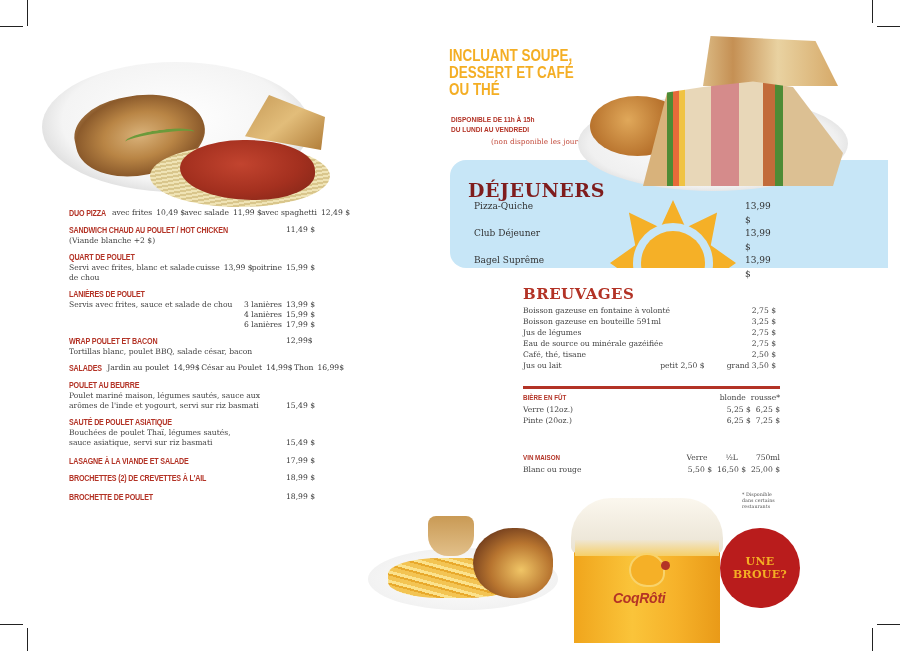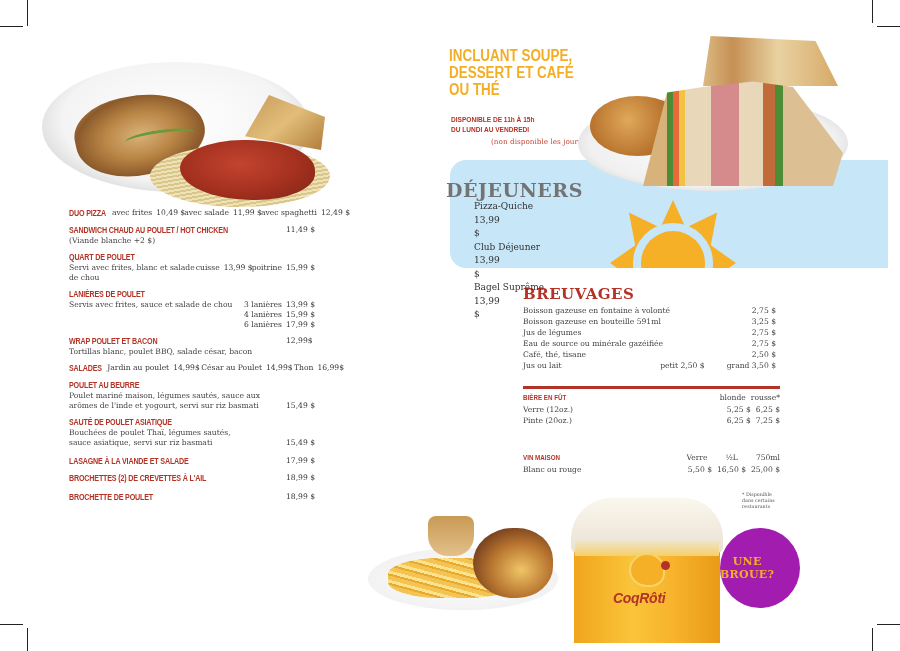--- a/index.html
+++ b/index.html
@@ -54,23 +54,23 @@
   .sw-front { position: absolute; left: 65px; top: 40px; width: 200px; height: 110px;
               background: linear-gradient(90deg, #d8b27b 0 12%, #4e8b35 12% 15%, #e76b3a 15% 18%, #f0c343 18% 21%, #e8d7b8 21% 34%, #d58b8b 34% 48%, #e8d7b8 48% 60%, #c26b3a 60% 66%, #4e8b35 66% 70%, #dcc093 70% 100%);
               clip-path: polygon(0 100%, 12% 15%, 30% 10%, 55% 5%, 75% 10%, 100% 70%, 95% 100%); }
 
   .dejeuners-panel { position: absolute; left: 450px; top: 160px; width: 438px; height: 108px; background: #c7e6f7; border-radius: 16px 0 0 16px; z-index: 1; overflow: hidden; }
   .sun { position: absolute; left: 160px; top: 40px; width: 126px; height: 126px; }
   .sun-rays { position: absolute; inset: 0; background: #f5b027; clip-path: polygon(50% 0, 60% 22%, 85% 10%, 80% 36%, 100% 50%, 80% 64%, 85% 90%, 60% 78%, 50% 100%, 40% 78%, 15% 90%, 20% 64%, 0 50%, 20% 36%, 15% 10%, 40% 22%); }
   .sun-ring { position: absolute; left: 23px; top: 23px; width: 80px; height: 80px; border-radius: 50%; background: #c7e6f7; }
   .sun-core { position: absolute; left: 31px; top: 31px; width: 64px; height: 64px; border-radius: 50%; background: #f5b027; }
 
-  .dej-title { position: absolute; left: 446px; top: 179px; z-index: 3; font-family: "DejaVu Serif", serif; font-weight: bold; color: #737373; font-size: 19px; letter-spacing: 0.5px; }
+  .dej-title { position: absolute; left: 468px; top: 179px; z-index: 3; font-family: "DejaVu Serif", serif; font-weight: bold; color: #7f1d1d; font-size: 19px; letter-spacing: 0.5px; }
   .dej-list { position: absolute; left: 474px; top: 200px; width: 305px; z-index: 3; font-size: 9px; line-height: 13.5px; color: #333; }
-  .dej-row { display: flex; justify-content: space-between; flex-direction: column; }
+  .dej-row { display: flex; justify-content: space-between; }
   .dej-row .p { width: 34px; text-align: left; }
 
   .brv-title { position: absolute; left: 523px; top: 285px; font-weight: bold; color: #b33326; font-size: 15px; letter-spacing: 0.5px; font-family: "DejaVu Serif", serif; }
   .brv-list { position: absolute; left: 523px; top: 305px; width: 253px; font-size: 7.6px; line-height: 11px; color: #444; }
   .row { display: flex; justify-content: space-between; white-space: nowrap; }
   .row .r { display: flex; gap: 22px; }
   .sep { position: absolute; left: 523px; top: 386px; width: 257px; height: 3px; background: #b33326; }
   .sub-title { font-family: "Liberation Sans", sans-serif; font-weight: bold; color: #b33326; font-size: 7.6px; transform: scaleX(0.82); transform-origin: left; display: inline-block; }
   .biere { position: absolute; left: 523px; top: 392px; width: 257px; font-size: 7.6px; line-height: 11.5px; color: #444; }
   .vin { position: absolute; left: 523px; top: 452px; width: 257px; font-size: 7.6px; line-height: 12px; color: #444; }
@@ -81,21 +81,21 @@
   
   .beer { position: absolute; left: 571px; top: 498px; width: 152px; height: 145px; }
   .beer-foam { position: absolute; left: 0; top: 0; width: 152px; height: 55px; border-radius: 40px 40px 6px 6px; background: linear-gradient(#fbf7ee, #e9e2d2); }
   .beer-body { position: absolute; left: 3px; top: 48px; width: 146px; height: 97px; background: linear-gradient(90deg, #f0a51c, #fac43a 40%, #f6b22a 70%, #e99a18); }
   .beer-cap { position: absolute; left: 4px; top: 42px; width: 144px; height: 16px; background: linear-gradient(#efe6d2, #f6cf67); }
   .logo { position: absolute; left: 48px; top: 55px; width: 60px; height: 60px; }
   .logo-rooster { position: absolute; left: 10px; top: 0; width: 36px; height: 34px; border-radius: 50% 50% 40% 50%; background: #f5b027; border: 2px solid #f8d36b; }
   .logo-comb { position: absolute; left: 42px; top: 8px; width: 9px; height: 9px; border-radius: 50%; background: #b33326; }
   .logo-text { position: absolute; left: -6px; top: 37px; font-family: "Liberation Sans", sans-serif; font-weight: bold; font-style: italic; color: #b33326; font-size: 14px; white-space: nowrap; letter-spacing: -0.3px; }
 
-  .broue { position: absolute; left: 720px; top: 528px; width: 80px; height: 80px; border-radius: 50%; background: #a21caf; display: flex; align-items: center; text-align: center; }
+  .broue { position: absolute; left: 720px; top: 528px; width: 80px; height: 80px; border-radius: 50%; background: #b91c1c; display: flex; align-items: center; justify-content: center; text-align: center; }
   .broue span { font-family: "DejaVu Serif", serif; font-weight: bold; color: #f4ae24; font-size: 11px; line-height: 13px; letter-spacing: 0.3px; }
 </style>
 </head>
 <body>
 
 <div class="crop" style="left:27px;top:0;width:1px;height:26px"></div>
 <div class="crop" style="left:0;top:26px;width:23px;height:1px"></div>
 <div class="crop" style="left:872px;top:0;width:1px;height:23px"></div>
 <div class="crop" style="left:877px;top:26px;width:23px;height:1px"></div>
 <div class="crop" style="left:0;top:624px;width:23px;height:1px"></div>

